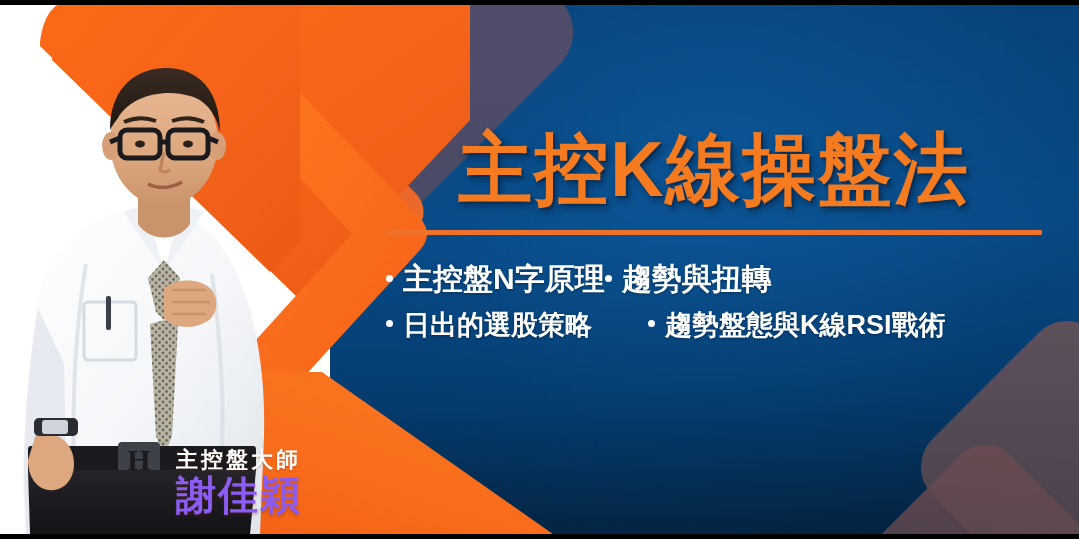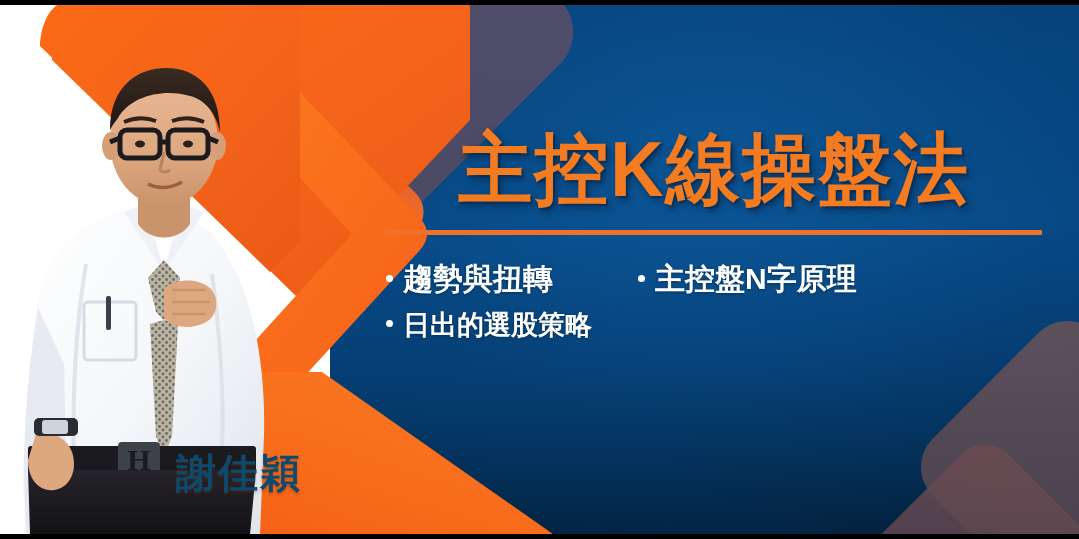--- a/index.html
+++ b/index.html
@@ -127,21 +127,21 @@
     font-size: 22px;
     font-weight: 700;
     color: #ffffff;
     letter-spacing: 3px;
     text-shadow: 0 1px 2px rgba(120,40,0,.35);
     white-space: nowrap;
   }
   .name-main {
     font-size: 40px;
     font-weight: 700;
-    color: #0c4a6e;
+    color: #8b5cf6;
     letter-spacing: 2px;
     margin-top: 4px;
     text-shadow: 0 2px 3px rgba(120,40,0,.35);
     white-space: nowrap;
   }
 
   
   .content {
     position: absolute;
     left: 386px;
@@ -404,47 +404,52 @@
 
       <path d="M 14 406 L 242 406 L 236 470 L 16 470 Z" fill="url(#trouser)"></path>
 
       <path d="M 22 370 C 34 366 52 372 58 388 C 64 406 56 424 40 426 C 24 428 14 414 14 396 Z" fill="#dda87f"></path>
       <rect x="20" y="354" width="44" height="18" rx="5" fill="#2a2c31"></rect>
       <rect x="28" y="356" width="26" height="14" rx="3" fill="#cfd4da"></rect>
     </svg>
   </div>
 
   <div class="nameplate">
+    <div class="name-role">主控盤大師</div>
     <div class="name-main">謝佳穎</div>
   </div>
 
   <div class="content">
 
     <div class="main-title">主控K線操盤法</div>
 
     <div class="divider"></div>
 
     <div class="bullets">
 
       <div class="bullet-row row1">
+        <div class="bcell col2">
+          <span class="dot"></span>
+          <span class="btext">主控盤N字原理</span>
+        </div>
         <div class="bcell col1">
           <span class="dot"></span>
           <span class="btext">趨勢與扭轉</span>
-        </div>
-        <div class="bcell col2">
-          <span class="dot"></span>
-          <span class="btext">主控盤N字原理</span>
         </div>
       </div>
 
       <div class="bullet-row row2">
         <div class="bcell col1">
           <span class="dot"></span>
           <span class="btext">日出的選股策略</span>
         </div>
+        <div class="bcell col2">
+          <span class="dot"></span>
+          <span class="btext">趨勢盤態與K線RSI戰術</span>
+        </div>
       </div>
 
     </div>
   </div>
 
   <div class="deco-square deco-orange-gem"></div>
 
   <div class="bar-top"></div>
   <div class="bar-bottom"></div>
 

